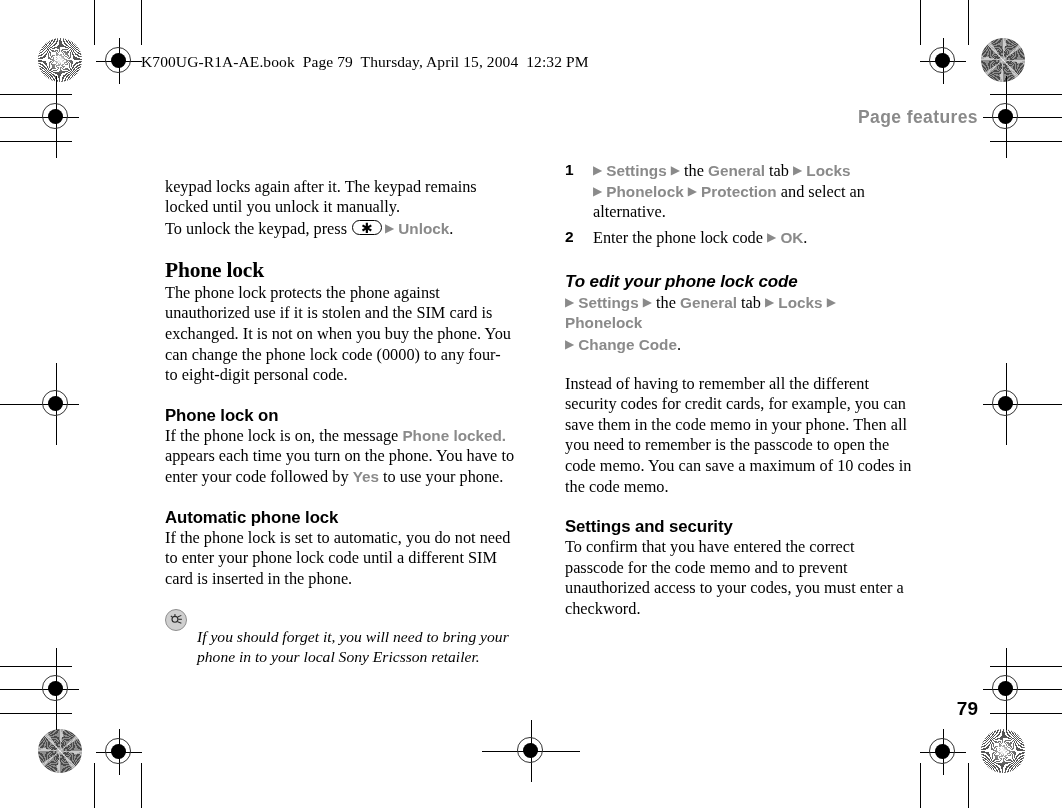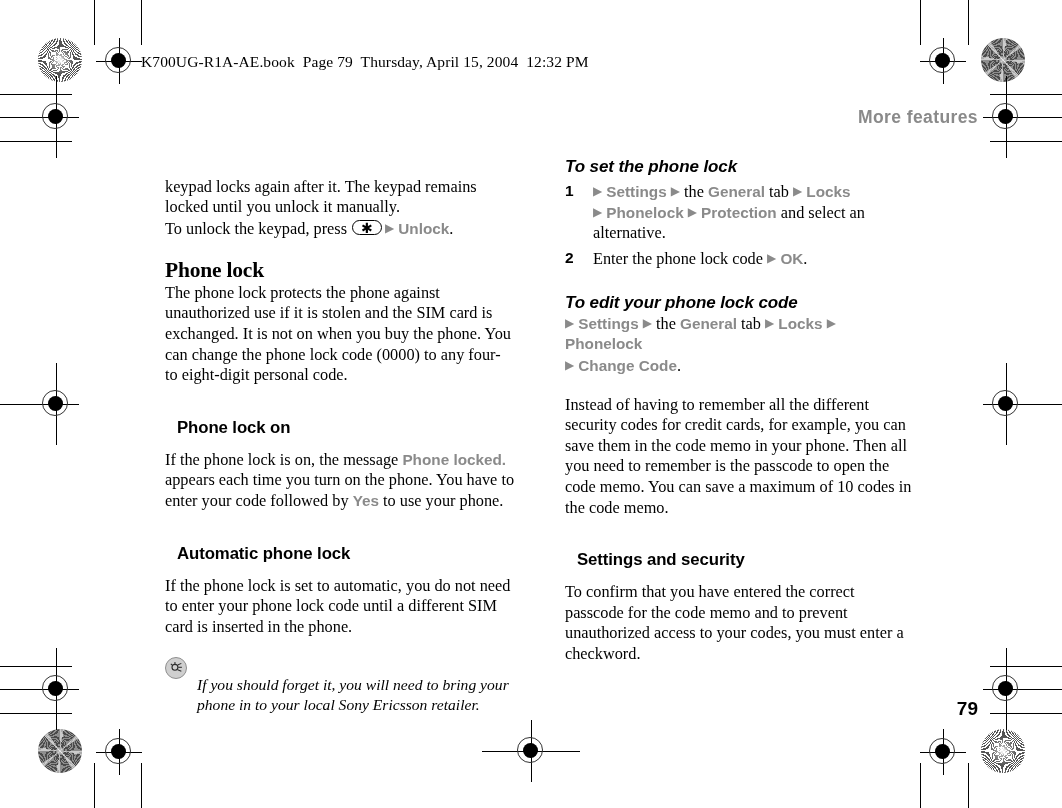--- a/index.html
+++ b/index.html
@@ -138,21 +138,21 @@
   h2.sec {
     margin: 0;
     font-family: Liberation Serif, serif;
     font-weight: bold;
     font-size: 21.5px;
     line-height: 25px;
     color: #000;
     letter-spacing: -0.2px;
   }
   h3.sub {
-    margin: 12px;
+    margin: 0;
     font-family: "Liberation Sans", sans-serif;
     font-weight: bold;
     font-size: 16.8px;
     line-height: 21px;
     color: #000;
     letter-spacing: -0.1px;
   }
   h3.task {
     margin: 0;
     font-family: "Liberation Sans", sans-serif;
@@ -379,21 +379,21 @@
   <div class="crop-line" style="left:0px;   top:666px; width:72px;  height:1.3px;"></div>
   <div class="crop-line" style="left:0px;   top:713px; width:72px;  height:1.3px;"></div>
 
   <div class="crop-line" style="left:990px; top:94px;  width:72px;  height:1.3px;"></div>
   <div class="crop-line" style="left:990px; top:141px; width:72px;  height:1.3px;"></div>
   <div class="crop-line" style="left:990px; top:666px; width:72px;  height:1.3px;"></div>
   <div class="crop-line" style="left:990px; top:713px; width:72px;  height:1.3px;"></div>
 
   <div class="book-stamp">K700UG-R1A-AE.book  Page 79  Thursday, April 15, 2004  12:32 PM</div>
 
-  <div class="running-header">More features</div>
+  <div class="running-header">Page features</div>
 
   <div class="col col-left">
 
     <p class="para">
       <br>
       <span>keypad locks again after it. The keypad remains</span><br>
       <span>locked until you unlock it manually.</span><br>
       <span>To unlock the keypad, press</span><span class="keycap"><span>✱</span></span><span class="arrow">▶</span> <span class="ui">Unlock</span><span>.</span>
     </p>
 
@@ -433,21 +433,20 @@
         <br>
         <span>If you should forget it, you will need to bring your</span><br>
         <span>phone in to your local Sony Ericsson retailer.</span>
       </div>
     </div>
 
   </div>
 
   <div class="col col-right">
 
-    <h3 class="task">To set the phone lock</h3>
     <ul class="numlist">
       <li>
         <span class="num">1</span>
         <span class="arrow">▶</span>
         <span class="ui">Settings</span>
         <span class="arrow">▶</span>
         <span>the</span>
         <span class="ui">General</span>
         <span>tab</span>
         <span class="arrow">▶</span>

